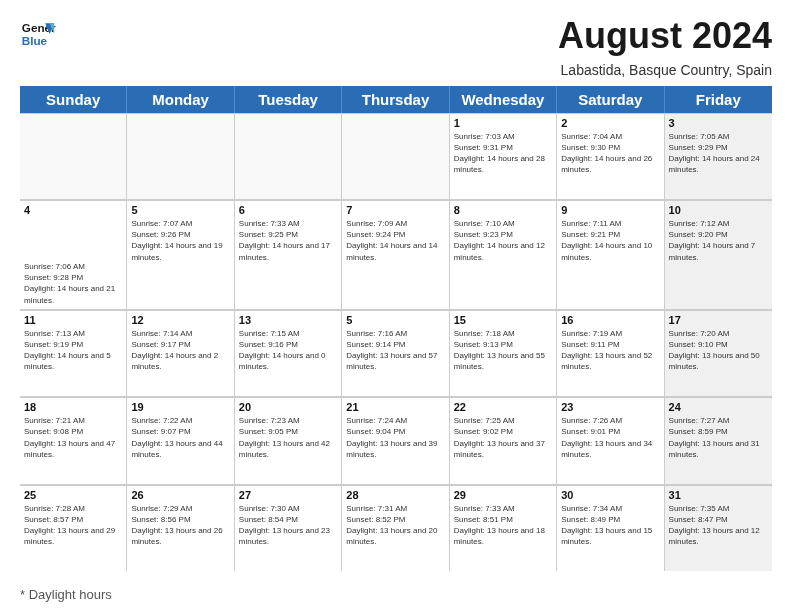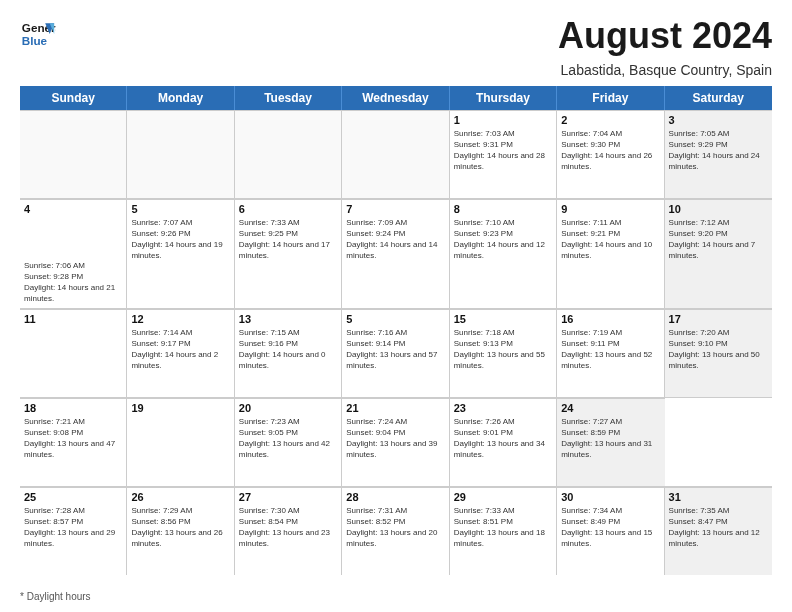--- a/index.html
+++ b/index.html
@@ -51,21 +51,21 @@
       display: flex;
       flex-direction: column;
     }
     .cal-header {
       display: grid;
       grid-template-columns: repeat(7, 1fr);
       background: #2a6db5;
     }
     .cal-header-cell {
       color: #fff;
-      font-size: 12px;
+      font-size: 15px;
       font-weight: bold;
       padding: 5px 4px;
       text-align: center;
       border-right: 1px solid #4a8dd5;
     }
     .cal-header-cell:last-child { border-right: none; }
     .cal-body {
       flex: 1;
       display: flex;
       flex-direction: column;
@@ -95,21 +95,21 @@
       color: #111;
       margin-bottom: 2px;
       display: block;
     }
     .cell-text {
       font-size: 8px;
       line-height: 1.4;
       color: #333;
     }
     .footer-note {
-      font-size: 10px;
+      font-size: 13px;
       color: #555;
       margin-top: 16px;
       text-align: left;
     }
   </style>
 </head>
 <body>
 
 <div class="page">
   <div class="header">
@@ -125,24 +125,24 @@
       <div class="main-title">August 2024</div>
       <div class="subtitle">Labastida, Basque Country, Spain</div>
     </div>
   </div>
 
   <div class="calendar">
     <div class="cal-header" id="cal-header">
         <div class="cal-header-cell">Sunday</div>
         <div class="cal-header-cell">Monday</div>
         <div class="cal-header-cell">Tuesday</div>
+        <div class="cal-header-cell">Thursday</div>
         <div class="cal-header-cell">Wednesday</div>
-        <div class="cal-header-cell">Thursday</div>
+        <div class="cal-header-cell">Saturday</div>
         <div class="cal-header-cell">Friday</div>
-        <div class="cal-header-cell">Saturday</div>
       </div>
     <div class="cal-body" id="cal-body">
         <div class="cal-row">
           <div class="cal-cell empty"></div>
           <div class="cal-cell empty"></div>
           <div class="cal-cell empty"></div>
           <div class="cal-cell empty"></div>
           <div class="cal-cell">
             <span class="day-num">1</span>
             <div class="cell-text" style="white-space: pre-line;">Sunrise: 7:03 AM
@@ -202,20 +202,23 @@
           <div class="cal-cell shaded">
             <span class="day-num">10</span>
             <div class="cell-text" style="white-space: pre-line;">Sunrise: 7:12 AM
 Sunset: 9:20 PM
 Daylight: 14 hours and 7 minutes.</div>
           </div>
         </div>
         <div class="cal-row">
           <div class="cal-cell">
             <span class="day-num">11</span>
+            <div class="cell-text" style="white-space: pre-line;">Sunrise: 7:13 AM
+Sunset: 9:19 PM
+Daylight: 14 hours and 5 minutes.</div>
           </div>
           <div class="cal-cell">
             <span class="day-num">12</span>
             <div class="cell-text" style="white-space: pre-line;">Sunrise: 7:14 AM
 Sunset: 9:17 PM
 Daylight: 14 hours and 2 minutes.</div>
           </div>
           <div class="cal-cell">
             <span class="day-num">13</span>
             <div class="cell-text" style="white-space: pre-line;">Sunrise: 7:15 AM
@@ -249,32 +252,41 @@
         </div>
         <div class="cal-row">
           <div class="cal-cell">
             <span class="day-num">18</span>
             <div class="cell-text" style="white-space: pre-line;">Sunrise: 7:21 AM
 Sunset: 9:08 PM
 Daylight: 13 hours and 47 minutes.</div>
           </div>
           <div class="cal-cell">
             <span class="day-num">19</span>
+            <div class="cell-text" style="white-space: pre-line;">Sunrise: 7:22 AM
+Sunset: 9:07 PM
+Daylight: 13 hours and 44 minutes.</div>
           </div>
           <div class="cal-cell">
             <span class="day-num">20</span>
             <div class="cell-text" style="white-space: pre-line;">Sunrise: 7:23 AM
 Sunset: 9:05 PM
 Daylight: 13 hours and 42 minutes.</div>
           </div>
           <div class="cal-cell">
             <span class="day-num">21</span>
             <div class="cell-text" style="white-space: pre-line;">Sunrise: 7:24 AM
 Sunset: 9:04 PM
 Daylight: 13 hours and 39 minutes.</div>
+          </div>
+          <div class="cal-cell">
+            <span class="day-num">22</span>
+            <div class="cell-text" style="white-space: pre-line;">Sunrise: 7:25 AM
+Sunset: 9:02 PM
+Daylight: 13 hours and 37 minutes.</div>
           </div>
           <div class="cal-cell">
             <span class="day-num">23</span>
             <div class="cell-text" style="white-space: pre-line;">Sunrise: 7:26 AM
 Sunset: 9:01 PM
 Daylight: 13 hours and 34 minutes.</div>
           </div>
           <div class="cal-cell shaded">
             <span class="day-num">24</span>
             <div class="cell-text" style="white-space: pre-line;">Sunrise: 7:27 AM

